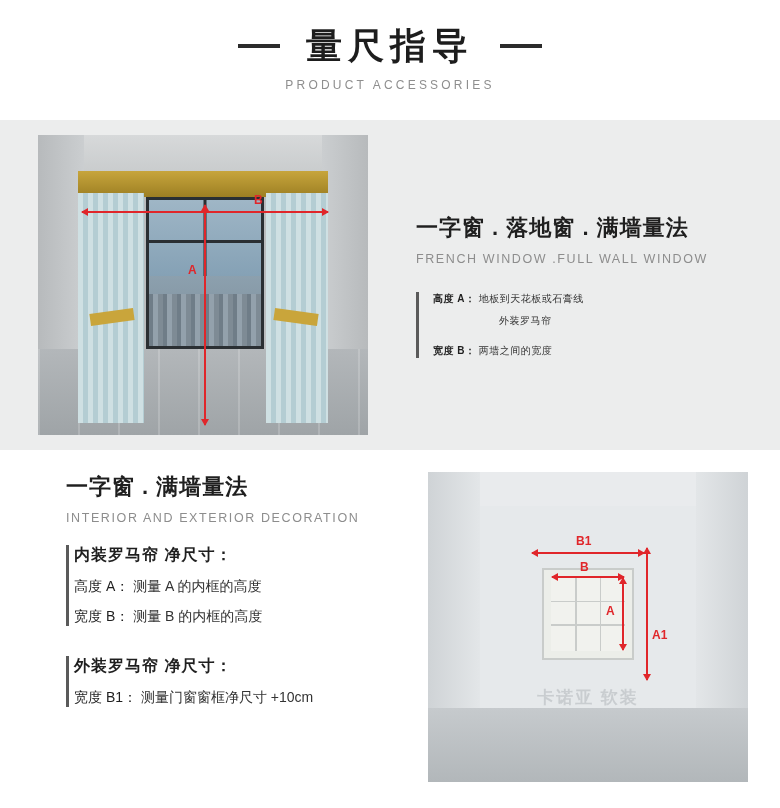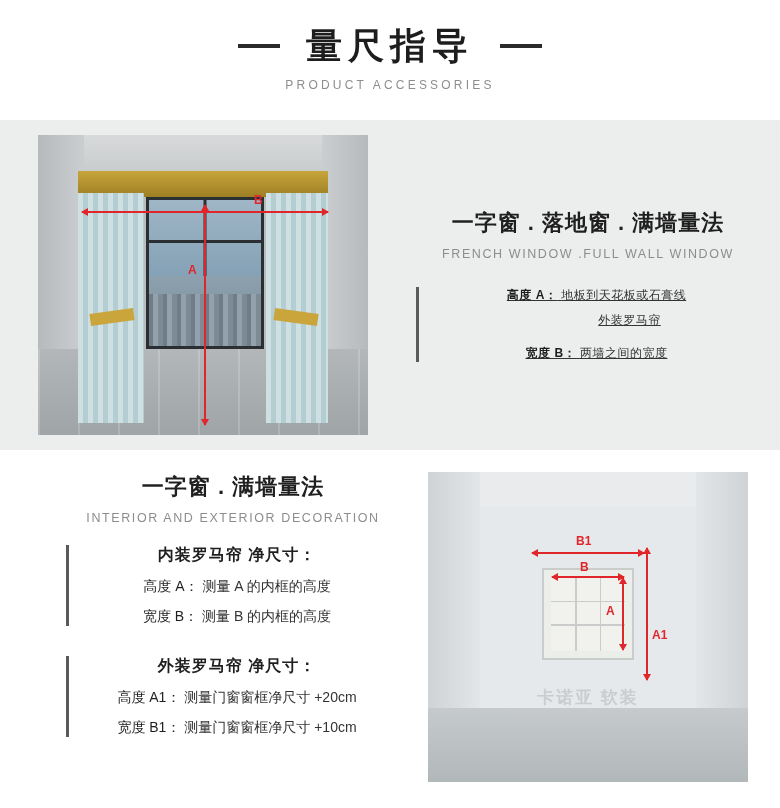--- a/index.html
+++ b/index.html
@@ -2,21 +2,21 @@
 <html><head>
 <meta charset="utf-8">
 <style>
   html,body{margin:0;padding:0;}
   body{
     width:780px;height:808px;
     background:#ffffff;
     font-family:"Liberation Sans","DejaVu Sans",sans-serif;
     overflow:hidden;
   }
-  .page{position:relative;width:780px;height:624px;text-align:center;}
+  .page{position:relative;width:780px;height:624px;}
 
   
   .header{height:120px;display:flex;flex-direction:column;align-items:center;justify-content:center;background:#fff;}
   .title-row{display:flex;align-items:center;justify-content:center;gap:26px;}
   .dash{width:42px;height:4px;background:#2b2b2b;display:block;}
   .main-title{
     font-size:36px;font-weight:bold;color:#1d1d1d;letter-spacing:6px;
     line-height:1;
   }
   .sub-title{
@@ -28,21 +28,21 @@
   .sec1{height:330px;display:flex;align-items:center;padding:0 0 0 38px;box-sizing:border-box;}
   .photo1{
     width:330px;height:300px;flex:none;position:relative;overflow:hidden;
     background:#b9bcbe;
   }
   .sec1-text{margin-left:48px;flex:1;padding-right:20px;}
   .h2{font-size:22px;font-weight:bold;color:#1f1f1f;letter-spacing:1px;}
   .h2-en{font-size:12.5px;color:#8d8d8d;letter-spacing:1.6px;margin-top:9px;}
   .bar-block{border-left:3px solid #5a5a5a;padding-left:14px;margin-top:26px;}
   .blk-title{font-size:18px;font-weight:bold;color:#1f1f1f;letter-spacing:1px;}
-  .row{font-size:12px;color:#333;margin-top:16px;letter-spacing:0.5px;text-decoration:underline;}
+  .row{font-size:10px;color:#333;margin-top:16px;letter-spacing:0.5px;}
   .row .lbl{font-weight:bold;color:#1f1f1f;}
   .row.indent{margin-left:66px;margin-top:8px;}
 
   
   .sec2{height:322px;display:flex;align-items:flex-start;padding:22px 0 0 0;box-sizing:border-box;background:#fff;}
   .sec2-text{width:400px;padding-left:66px;box-sizing:border-box;}
   .photo2{
     width:320px;height:310px;margin-left:auto;margin-right:32px;flex:none;
     position:relative;overflow:hidden;background:#d5d7d9;
   }
@@ -166,24 +166,20 @@
         </div>
         <div class="rw">
           <span class="lbl">宽度 B：</span>
           <span>测量 B 的内框的高度</span>
         </div>
       </div>
 
       <div class="blk2" style="margin-top:30px;">
         <div class="blk-title">外装罗马帘  净尺寸：</div>
         <div class="rw">
-          <span class="lbl">高度 A1：</span>
-          <span>测量门窗窗框净尺寸 +20cm</span>
-        </div>
-        <div class="rw">
           <span class="lbl">宽度 B1：</span>
           <span>测量门窗窗框净尺寸 +10cm</span>
         </div>
       </div>
     </div>
 
     <div class="photo2">
       <div class="p2-bg"></div>
       <div class="p2-ceil"></div>
       <div class="p2-wallL"></div>

